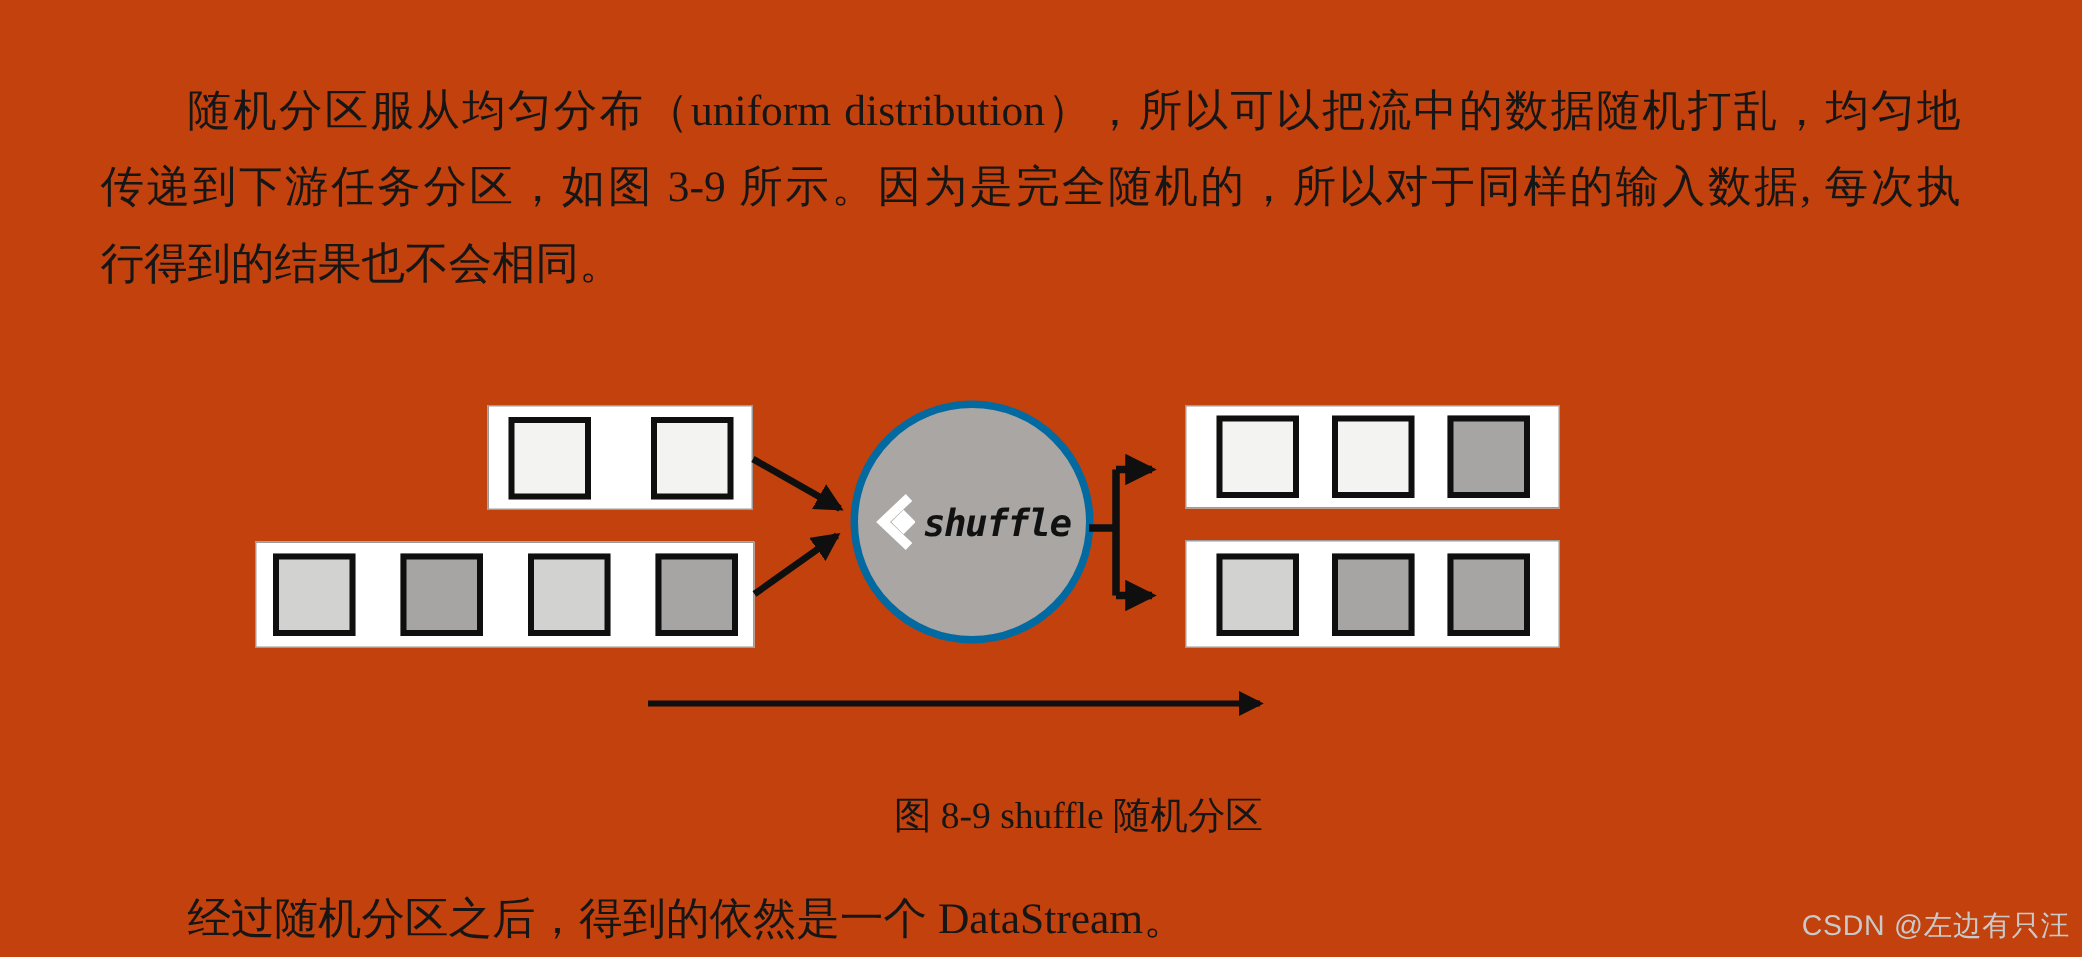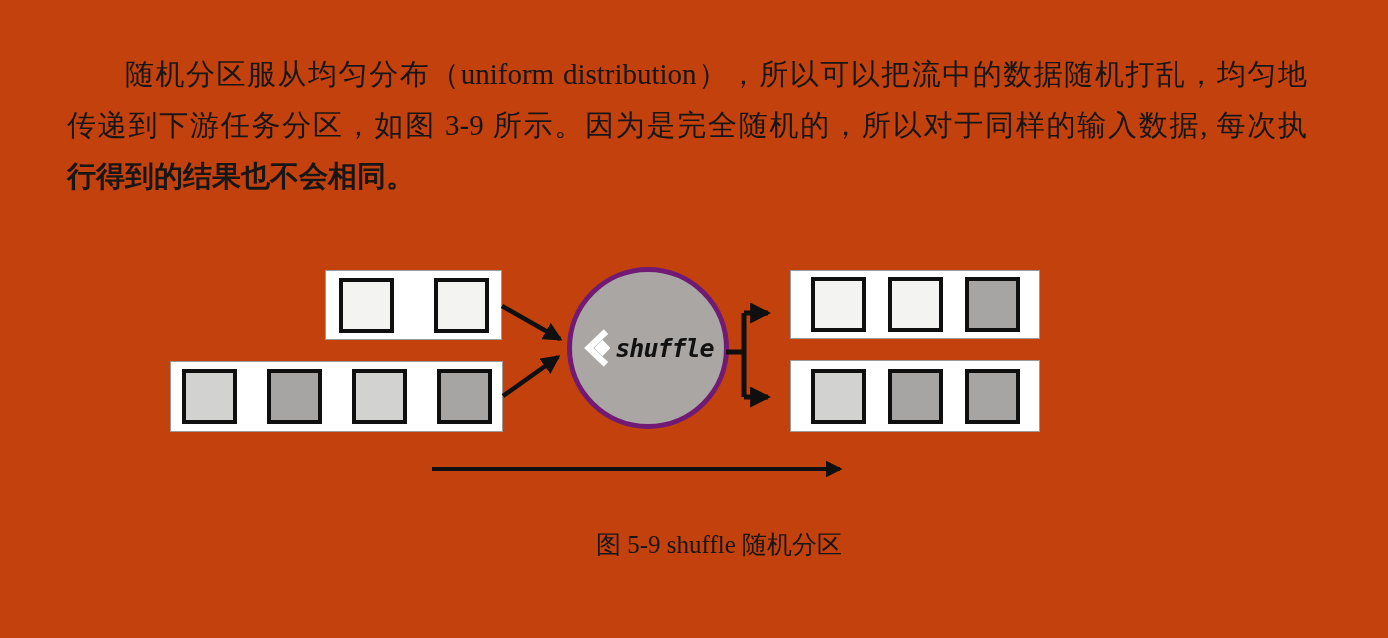--- a/index.html
+++ b/index.html
@@ -12,38 +12,38 @@
     color:#161616;
   }
   
   .para-top{position:absolute;left:67px;top:49px;width:1240px;}
   .pline{
     width:1240px;height:51px;line-height:51px;
     font-size:29px;white-space:nowrap;
     text-align:justify;text-align-last:justify;
   }
   .pline.indent{padding-left:58px;width:1182px;}
-  .pline.last{text-align:center;text-align-last:left;font-weight:bold;}
+  .pline.last{text-align:center;text-align-last:left;}
   
   .row{
     position:absolute;background:#fff;border:1px solid #9b9b9b;
     display:flex;align-items:center;justify-content:center;
     box-sizing:border-box;
   }
   .row .box{
     width:55px;height:55px;box-sizing:border-box;
     border:4px solid #0f0f0f;flex:0 0 auto;
   }
   .row-input-top{left:325px;top:270px;width:177px;height:70px;gap:40px;}
   .row-input-bottom{left:170px;top:361px;width:333px;height:71px;gap:30px;}
   .row-output-top{left:790px;top:270px;width:250px;height:69px;gap:22px;}
   .row-output-bottom{left:790px;top:360px;width:250px;height:72px;gap:22px;}
   .node{
     position:absolute;left:567px;top:267px;width:162px;height:162px;
-    box-sizing:border-box;border:5px solid #701a75;border-radius:50%;
+    box-sizing:border-box;border:5px solid #0369a1;border-radius:50%;
     display:flex;align-items:center;justify-content:center;gap:5px;
   }
   .node-label{
     font-family:"DejaVu Sans Mono","Liberation Mono",monospace;
     font-style:italic;font-weight:700;font-size:25px;color:#111;
     letter-spacing:-1px;
   }
   .arrows{position:absolute;left:0;top:0;width:1388px;height:638px;pointer-events:none;}
   
   .caption{
@@ -114,17 +114,19 @@
       <line x1="503" y1="396" x2="558" y2="357" stroke="#0f0f0f" stroke-width="4.5" marker-end="url(#ah)"></line>
 
       <path d="M726,352 L744,352 M744,313 L744,397" fill="none" stroke="#0f0f0f" stroke-width="5"></path>
       <line x1="744" y1="313" x2="768" y2="313" stroke="#0f0f0f" stroke-width="5" marker-end="url(#ah)"></line>
       <line x1="744" y1="397" x2="768" y2="397" stroke="#0f0f0f" stroke-width="5" marker-end="url(#ah)"></line>
 
       <line x1="432" y1="469" x2="840" y2="469" stroke="#0f0f0f" stroke-width="4" marker-end="url(#ah)"></line>
     </svg>
   </div>
 
-  <div class="caption">图 5-9 shuffle 随机分区</div>
+  <div class="caption">图 8-9 shuffle 随机分区</div>
 
+  <div class="para-bottom">经过随机分区之后，得到的依然是一个 DataStream。</div>
 
+  <div class="watermark" style="color: rgb(201, 201, 201);">CSDN @左边有只汪</div>
 
 </div>
 
 </body></html>

